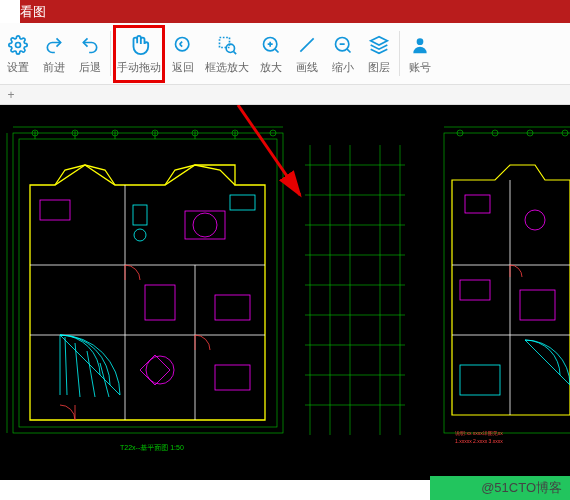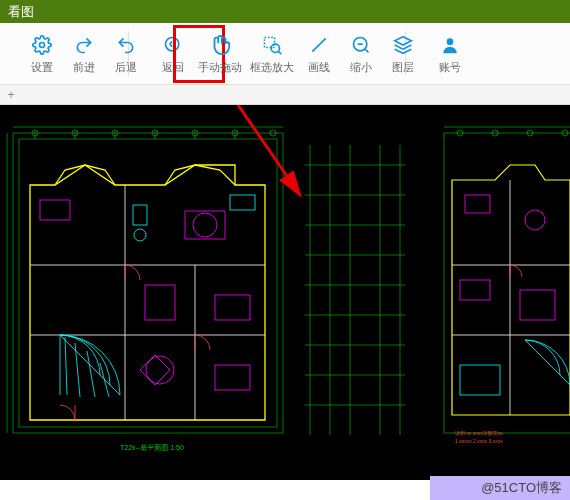--- a/index.html
+++ b/index.html
@@ -1,28 +1,28 @@
 <!DOCTYPE html>
 <html><head>
 <meta charset="utf-8">
 <style>
   * { margin: 0; padding: 0; box-sizing: border-box; }
   body { width: 570px; height: 500px; font-family: "Microsoft YaHei", sans-serif; background: #fff; overflow: hidden; position: relative; }
-  .titlebar { height: 23px; background: #4d7c0f; color: #fff; display: flex; align-items: center; padding-left: 8px; font-size: 13px; }
+  .titlebar { height: 23px; background: #b91c1c; color: #fff; display: flex; align-items: center; padding-left: 0; font-size: 13px; margin-left: 20px; }
   .toolbar { height: 62px; background: #fcfcfc; border-bottom: 1px solid #e0e0e0; display: flex; align-items: stretch; padding: 2px 0; }
-  .tbtn { display: flex; flex-direction: column; align-items: center; justify-content: center; width: 36px; height: 58px; cursor: pointer; position: relative; padding-left: 42px; }
+  .tbtn { display: flex; flex-direction: column; align-items: center; justify-content: center; width: 36px; height: 58px; cursor: pointer; position: relative; }
   .tbtn-wide { width: 52px; }
   .tbtn .ico { width: 22px; height: 22px; display: flex; align-items: center; justify-content: center; color: #1296db; }
   .tbtn .lbl { font-size: 11px; color: #666; margin-top: 4px; white-space: nowrap; }
   .highlight { border: 3px solid #e60000; }
   .sep { width: 1px; background: #e0e0e0; margin: 6px 2px; }
   .tabstrip { height: 20px; background: #f5f5f5; border-bottom: 1px solid #ddd; display: flex; align-items: center; padding-left: 4px; }
   .addtab { width: 14px; height: 14px; font-size: 12px; color: #888; text-align: center; line-height: 14px; cursor: pointer; }
   .canvas { position: relative; background: #000; width: 570px; height: 375px; overflow: hidden; }
-  .wm-outer { position: absolute; bottom: 0; right: 0; height: 24px; width: 140px; background: #c4b5fd; z-index: 40; display:flex; align-items:center; justify-content:flex-end; padding-right:8px; font-size:13px; color:#444;}
+  .wm-outer { position: absolute; bottom: 0; right: 0; height: 24px; width: 140px; background: #22c55e; z-index: 40; display:flex; align-items:center; justify-content:flex-end; padding-right:8px; font-size:13px; color:#444;}
   
   .plan { position: absolute; }
   .plan svg { display: block; }
   .arrow { position: absolute; z-index: 30; }
   svg { overflow: visible; }
 </style>
 </head>
 <body>
 
 <div class="titlebar">
@@ -51,46 +51,55 @@
   <div class="tbtn">
     <span class="ico">
         <svg width="20" height="20" viewBox="0 0 24 24" fill="none" stroke="#1296db" stroke-width="2">
           <path d="M9 14L4 9l5-5"></path>
           <path d="M4 9h10a6 6 0 0 1 0 12h-3"></path>
         </svg>
       </span>
     <span class="lbl">后退</span>
   </div>
   <div class="sep"></div>
+  <div class="tbtn tbtn-wide highlight">
+    <span class="ico">
+        <svg width="22" height="22" viewBox="0 0 24 24" fill="none" stroke="#1296db" stroke-width="2">
+          <path d="M18 11V6a2 2 0 0 0-4 0v5M14 10V4a2 2 0 0 0-4 0v6M10 10V6a2 2 0 0 0-4 0v8a8 8 0 0 0 16 0v-3a2 2 0 0 0-4 0"></path>
+        </svg>
+      </span>
+    <span class="lbl">手动拖动</span>
+  </div>
   <div class="tbtn">
     <span class="ico">
         <svg width="20" height="20" viewBox="0 0 24 24" fill="none" stroke="#1296db" stroke-width="2">
           <circle cx="11" cy="11" r="8"></circle>
           <path d="M8 11l3-3M8 11l3 3"></path>
         </svg>
       </span>
     <span class="lbl">返回</span>
-  </div>
-  <div class="tbtn tbtn-wide highlight">
-    <span class="ico">
-        <svg width="22" height="22" viewBox="0 0 24 24" fill="none" stroke="#1296db" stroke-width="2">
-          <path d="M18 11V6a2 2 0 0 0-4 0v5M14 10V4a2 2 0 0 0-4 0v6M10 10V6a2 2 0 0 0-4 0v8a8 8 0 0 0 16 0v-3a2 2 0 0 0-4 0"></path>
-        </svg>
-      </span>
-    <span class="lbl">手动拖动</span>
   </div>
   <div class="tbtn tbtn-wide">
     <span class="ico">
         <svg width="20" height="20" viewBox="0 0 24 24" fill="none" stroke="#1296db" stroke-width="2">
           <rect x="3" y="3" width="12" height="12" stroke-dasharray="2 2"></rect>
           <circle cx="16" cy="16" r="5"></circle>
           <path d="M20 20l3 3"></path>
         </svg>
       </span>
     <span class="lbl">框选放大</span>
+  </div>
+  <div class="tbtn">
+    <span class="ico">
+        <svg width="20" height="20" viewBox="0 0 24 24" fill="none" stroke="#1296db" stroke-width="2">
+          <circle cx="11" cy="11" r="8"></circle>
+          <path d="M11 8v6M8 11h6M21 21l-4.35-4.35"></path>
+        </svg>
+      </span>
+    <span class="lbl">放大</span>
   </div>
   <div class="tbtn">
     <span class="ico">
         <svg width="20" height="20" viewBox="0 0 24 24" fill="none" stroke="#1296db" stroke-width="2">
           <path d="M4 20L20 4"></path>
         </svg>
       </span>
     <span class="lbl">画线</span>
   </div>
   <div class="tbtn">

